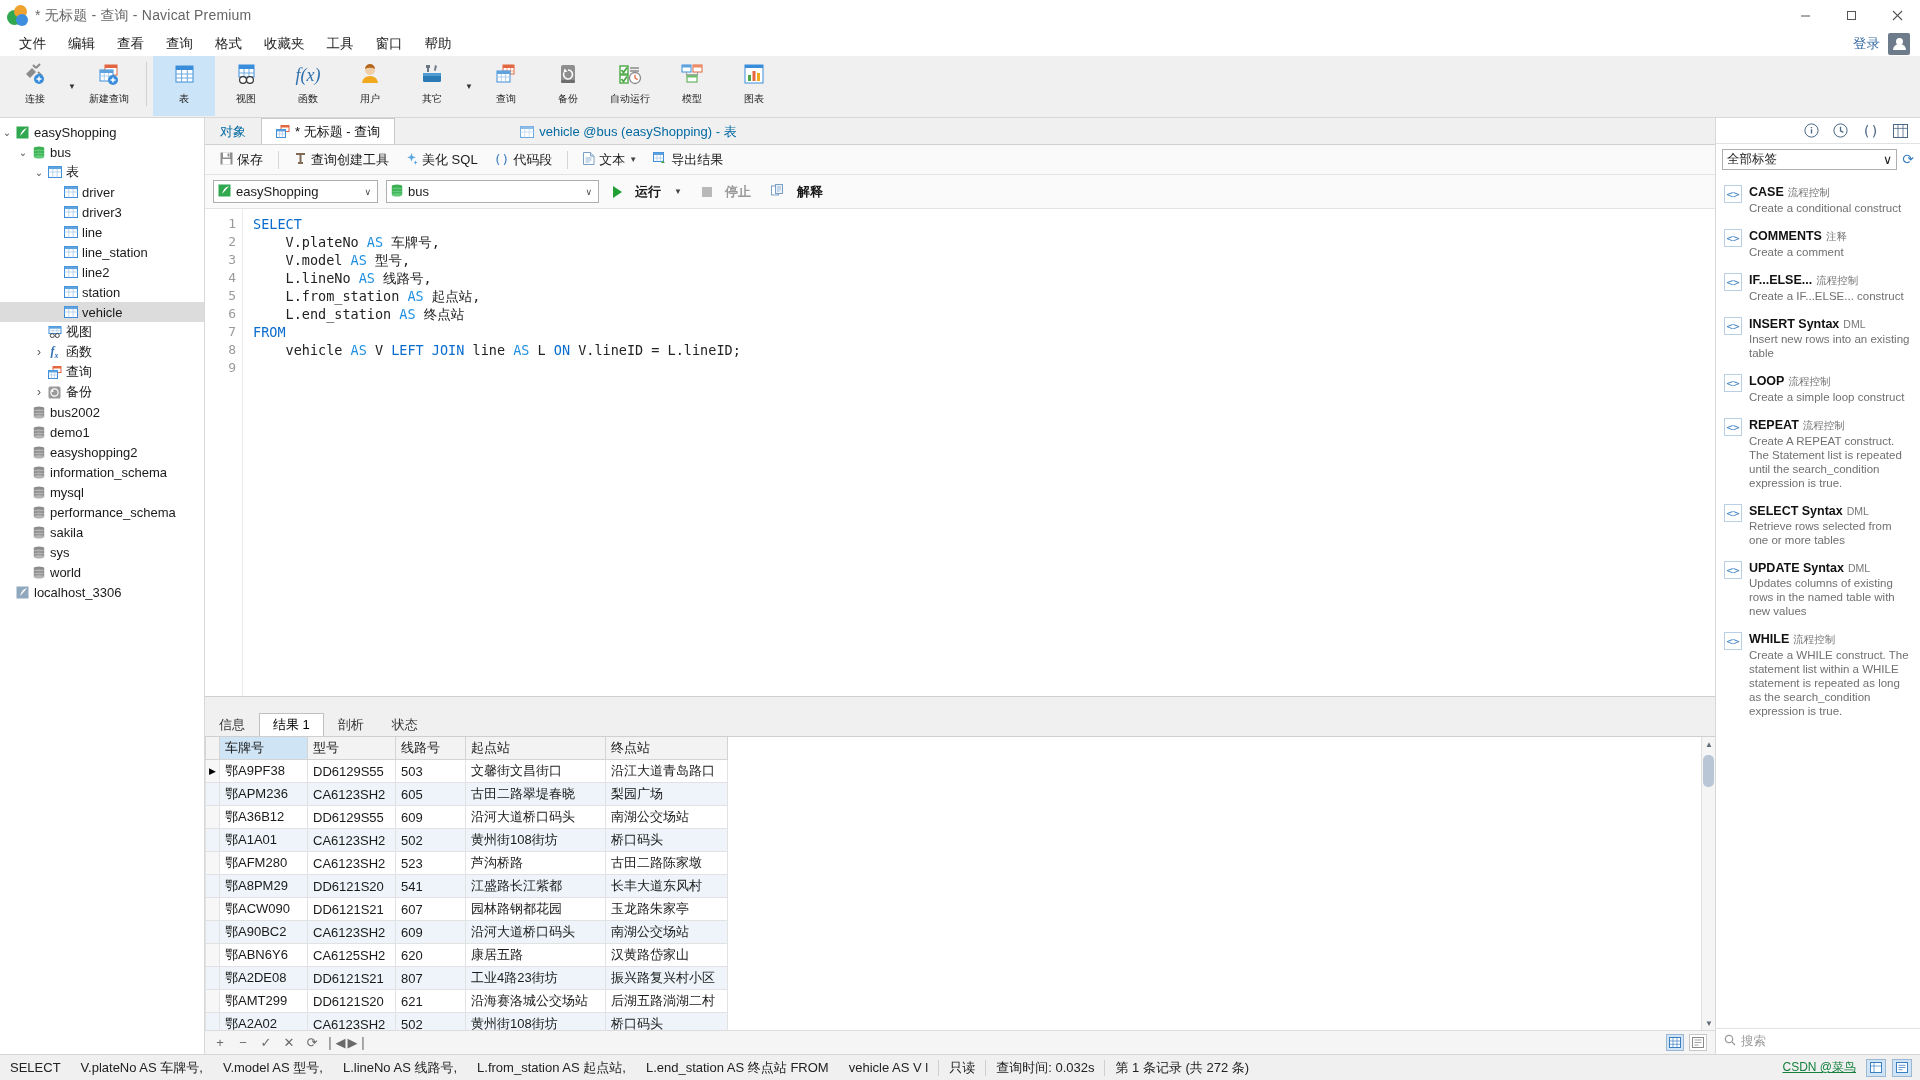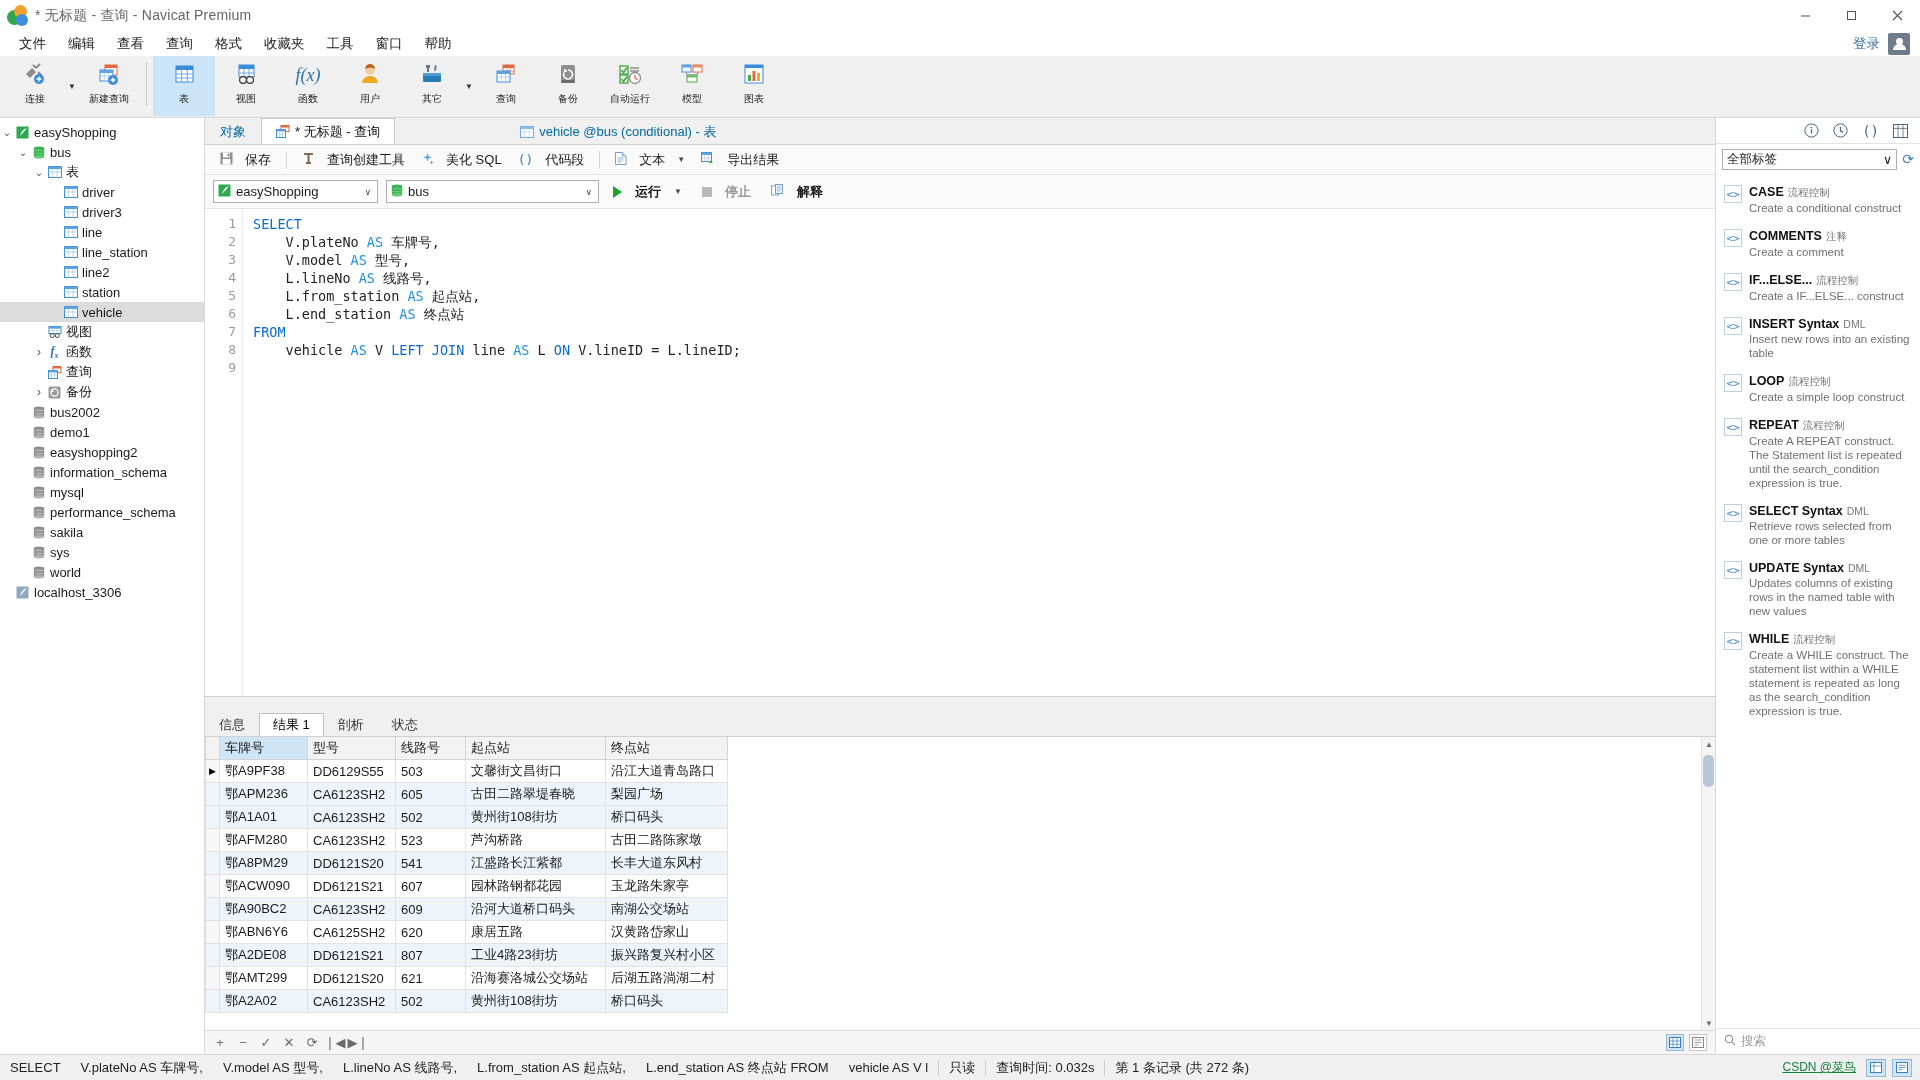--- a/index.html
+++ b/index.html
@@ -68,21 +68,21 @@
 
   
   .center { flex:1; display:flex; flex-direction:column; min-width:0; background:#fff;}
   .obj-tabstrip { height:27px; background:#f0f0f0; display:flex; align-items:flex-end; border-bottom:1px solid #d0d0d0; flex:none; }
   .otab { height:26px; padding:0 14px; display:flex; align-items:center; gap:5px; font-size:13px; color:#444; border:1px solid transparent; border-bottom:none; }
   .otab.active { background:#ffffff; border-color:#c8c8c8; color:#111; }
   .otab.muted { color:#0369a1; }
   .otab-icon { display:flex; align-items:center;}
 
   .qtoolbar { height:30px; display:flex; align-items:center; background:#fafafa; border-bottom:1px solid #e3e3e3; padding-left:8px; gap:2px; flex:none;}
-  .qt-btn { height:24px; display:flex; align-items:center; gap:12px; padding:0 7px; font-size:13px; color:#1a1a1a;}
+  .qt-btn { height:24px; display:flex; align-items:center; gap:4px; padding:0 7px; font-size:13px; color:#1a1a1a;}
   .qt-sep { width:1px;height:18px;background:#d6d6d6;margin:0 6px;}
 
   .qbar2 { height:34px; display:flex; align-items:center; gap:8px; padding:4px 8px; background:#fafafa; border-bottom:1px solid #e3e3e3; flex:none;}
   .combo { height:23px; min-width:165px; border:1px solid #aeaeae; background:#fff; display:flex; align-items:center; padding:0 4px; font-size:13px; gap:5px;}
   .combo .cap { flex:1; }
   .combo .chev { color:#444; font-size:9px; padding-right:2px;}
   .run-btn { display:flex; align-items:center; gap:13px; font-size:13px; padding:0 6px; height:24px;font-weight:bold;}
   .tri { width:0;height:0;border-left:9px solid #21a038; border-top:6px solid transparent;border-bottom:6px solid transparent;}
   .stop-sq { width:10px;height:10px;background:#b9b9b9;}
   .muted-txt { color:#9a9a9a; }
@@ -710,21 +710,21 @@
           <span>* 无标题 - 查询</span>
         </div>
         <div class="otab muted" style="margin-left:110px;">
           <span class="otab-icon">
             <svg width="14" height="12" viewBox="0 0 14 12">
               <rect x="0.5" y="0.5" width="13" height="11" fill="#fff" stroke="#6aa9e0"></rect>
               <rect x="0.5" y="0.5" width="13" height="2.5" fill="#8dbde8"></rect>
               <path d="M0.5 6 h13 M4.8 3 v8.5 M9.1 3 v8.5" stroke="#b6d4ee" stroke-width="0.7"></path>
             </svg>
           </span>
-          <span>vehicle @bus (conditional) - 表</span>
+          <span>vehicle @bus (easyShopping) - 表</span>
         </div>
       </div>
 
       <div class="qtoolbar">
         <div class="qt-btn">
           <span>
             <svg width="13" height="13" viewBox="0 0 13 13">
                 <rect x="0.5" y="0.5" width="12" height="12" fill="#8e8e8e"></rect>
                 <rect x="3" y="0.5" width="7" height="5" fill="#fff"></rect>
                 <rect x="2.5" y="7" width="8" height="5.5" fill="#fff"></rect>
@@ -878,20 +878,28 @@
                     <td style="width:140px">文馨街文昌街口</td>
                     <td style="width:122px">沿江大道青岛路口</td>
                   </tr>
                   <tr class="alt">
                     <td class="rowhdr"></td>
                     <td style="width:88px">鄂APM236</td>
                     <td style="width:88px">CA6123SH2</td>
                     <td style="width:70px">605</td>
                     <td style="width:140px">古田二路翠堤春晓</td>
                     <td style="width:122px">梨园广场</td>
+                  </tr>
+                  <tr class="">
+                    <td class="rowhdr"></td>
+                    <td style="width:88px">鄂A36B12</td>
+                    <td style="width:88px">DD6129S55</td>
+                    <td style="width:70px">609</td>
+                    <td style="width:140px">沿河大道桥口码头</td>
+                    <td style="width:122px">南湖公交场站</td>
                   </tr>
                   <tr class="alt">
                     <td class="rowhdr"></td>
                     <td style="width:88px">鄂A1A01</td>
                     <td style="width:88px">CA6123SH2</td>
                     <td style="width:70px">502</td>
                     <td style="width:140px">黄州街108街坊</td>
                     <td style="width:122px">桥口码头</td>
                   </tr>
                   <tr class="">

